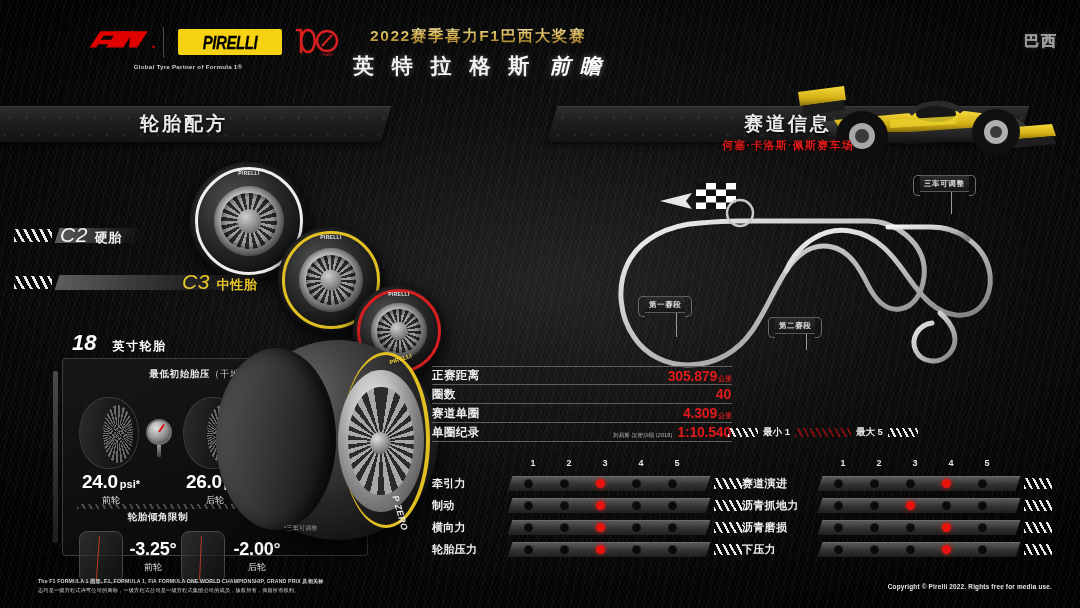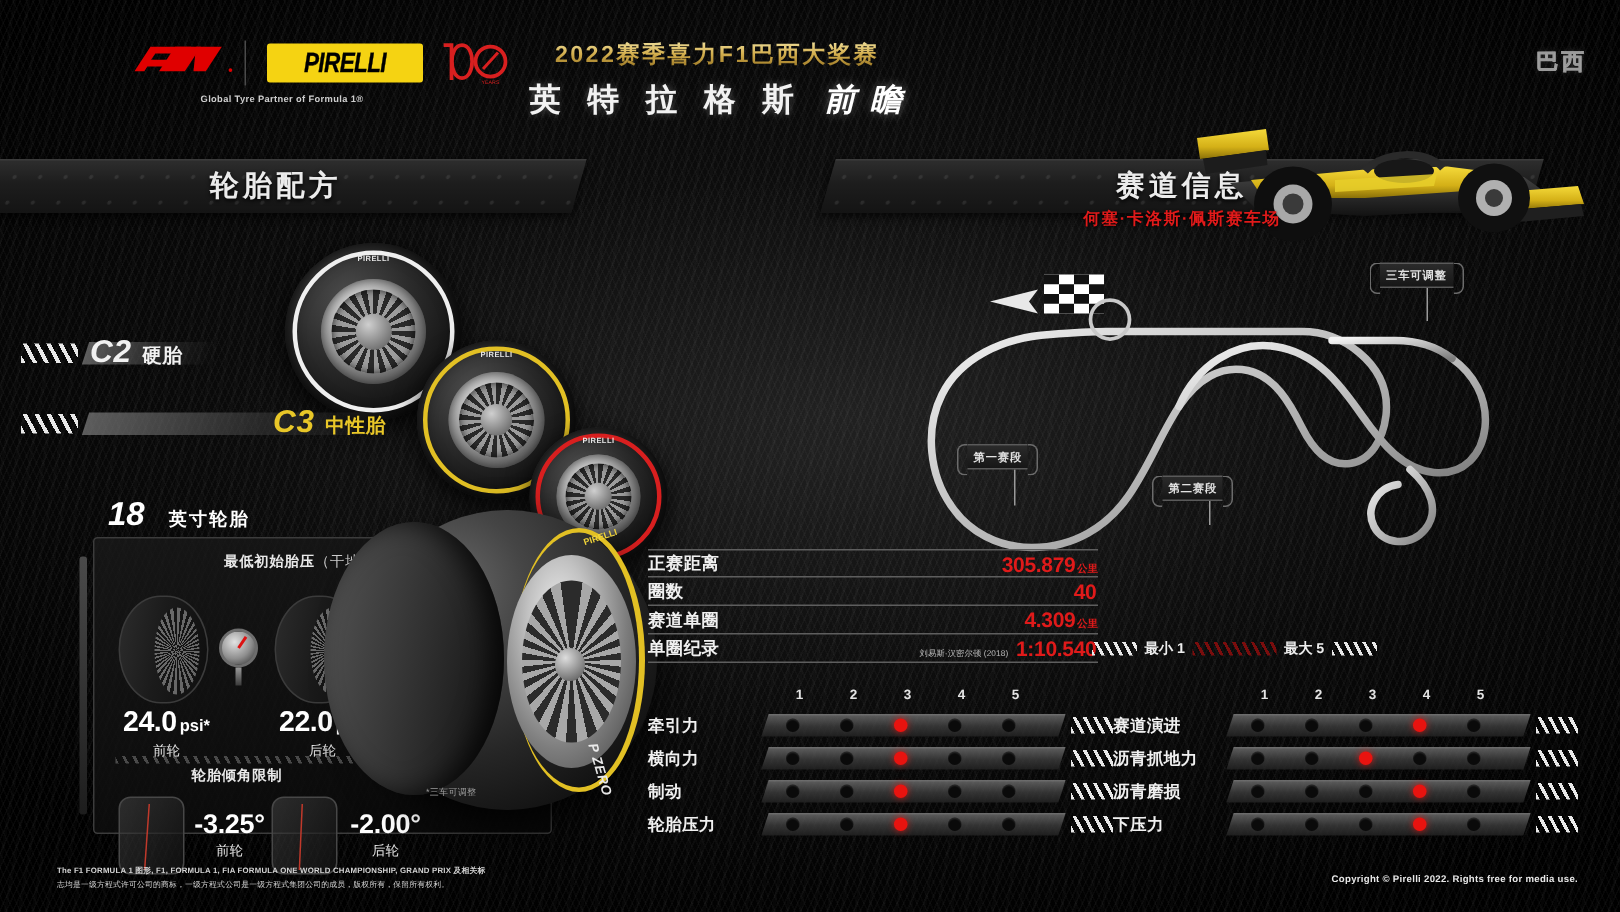--- a/index.html
+++ b/index.html
@@ -142,21 +142,21 @@
   .hash {
     width:38px; height:13px; flex:none;
     background:repeating-linear-gradient(62deg,#e9e9e9 0 2.6px, rgba(0,0,0,0) 2.6px 7px);
   }
   .comp-bar {
     height:15px; margin-left:5px;
     background:linear-gradient(90deg, rgba(120,120,120,.75) 0%, rgba(55,55,55,.55) 60%, rgba(30,30,30,0) 100%);
     transform:skewX(-18deg);
   }
   .comp-label { position:absolute; left:46px; white-space:nowrap; }
-  .comp-code { font-size:21px; font-weight:bold; font-style:italic; letter-spacing:.5px; }
+  .comp-code { font-size:21px; font-weight:normal; font-style:italic; letter-spacing:.5px; }
   .comp-name { font-size:13px; font-weight:bold; margin-left:7px; letter-spacing:.5px; }
   .row-c2 { left:14px; top:94px; }
   .row-c2 .comp-bar{ width:86px; }
   .row-c2 .comp-code, .row-c2 .comp-name { color:#f2f2f2; }
   .row-c3 { left:14px; top:141px; }
   .row-c3 .comp-bar{ width:208px; }
   .row-c3 .comp-label { left:168px; }
   .row-c3 .comp-code { color:#e9c728; }
   .row-c3 .comp-name { color:#e9c728; }
   .row-c4 { left:14px; top:186px; }
@@ -503,21 +503,21 @@
     <div class="gauge"></div>
     <div class="gauge-stem"></div>
     <div class="mini-tyre mt-2"></div>
 
     <div class="psi-val psi-1">
       <span class="psi-num">24.0</span><span class="psi-unit">psi*</span>
       <div class="psi-sub">前轮</div>
     </div>
 
     <div class="psi-val psi-2">
-      <span class="psi-num">22.0</span><span class="psi-unit">psi*</span>
+      <span class="psi-num">26.0</span><span class="psi-unit">psi*</span>
       <div class="psi-sub">后轮</div>
     </div>
 
     <div class="panel-div"></div>
 
     <div class="camber-head">轮胎倾角限制</div>
 
     <div class="cam-tyre cam-1"></div>
     <div class="cam-tyre cam-2"></div>
 
@@ -698,35 +698,35 @@
           <span class="dot" style="left:50px"></span>
           <span class="dot on" style="left:86px"></span>
           <span class="dot" style="left:122px"></span>
           <span class="dot" style="left:158px"></span>
         </span>
       </span>
       <span class="rt-hash"></span>
     </div>
 
     <div class="rt-row">
-      <span class="rt-name">横向力</span>
+      <span class="rt-name">制动</span>
       <span class="rt-track">
         <span class="rt-dots">
           <span class="dot" style="left:14px"></span>
           <span class="dot" style="left:50px"></span>
           <span class="dot on" style="left:86px"></span>
           <span class="dot" style="left:122px"></span>
           <span class="dot" style="left:158px"></span>
         </span>
       </span>
       <span class="rt-hash"></span>
     </div>
 
     <div class="rt-row">
-      <span class="rt-name">制动</span>
+      <span class="rt-name">横向力</span>
       <span class="rt-track">
         <span class="rt-dots">
           <span class="dot" style="left:14px"></span>
           <span class="dot" style="left:50px"></span>
           <span class="dot on" style="left:86px"></span>
           <span class="dot" style="left:122px"></span>
           <span class="dot" style="left:158px"></span>
         </span>
       </span>
       <span class="rt-hash"></span>

